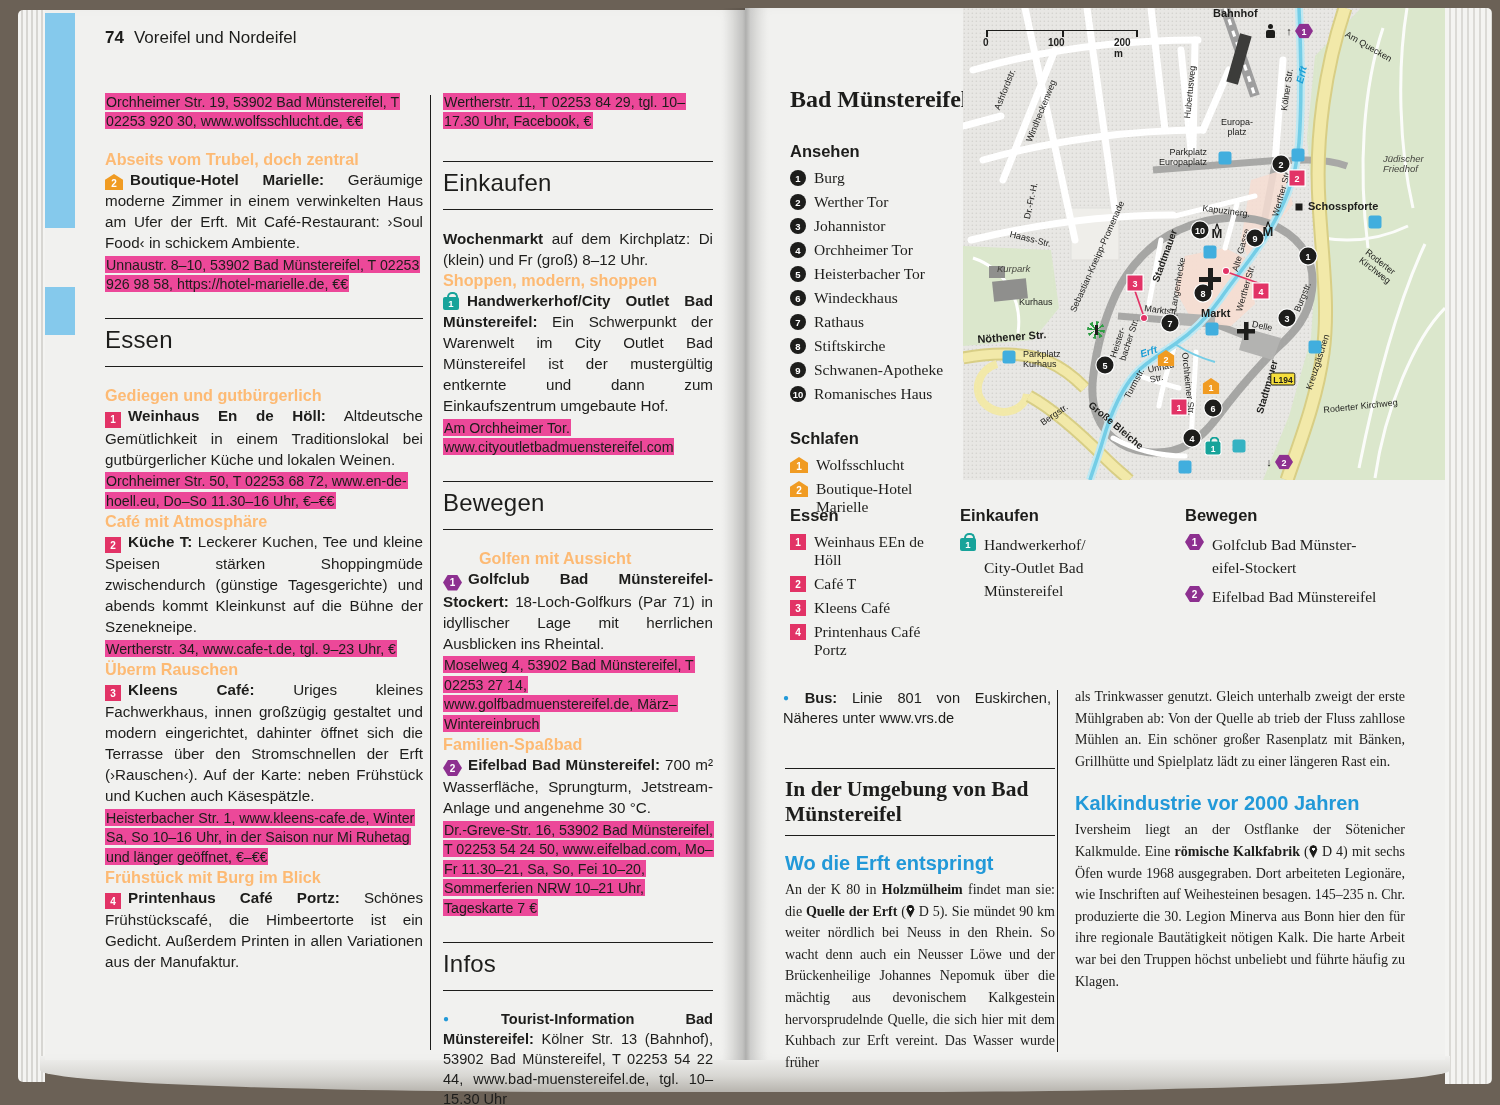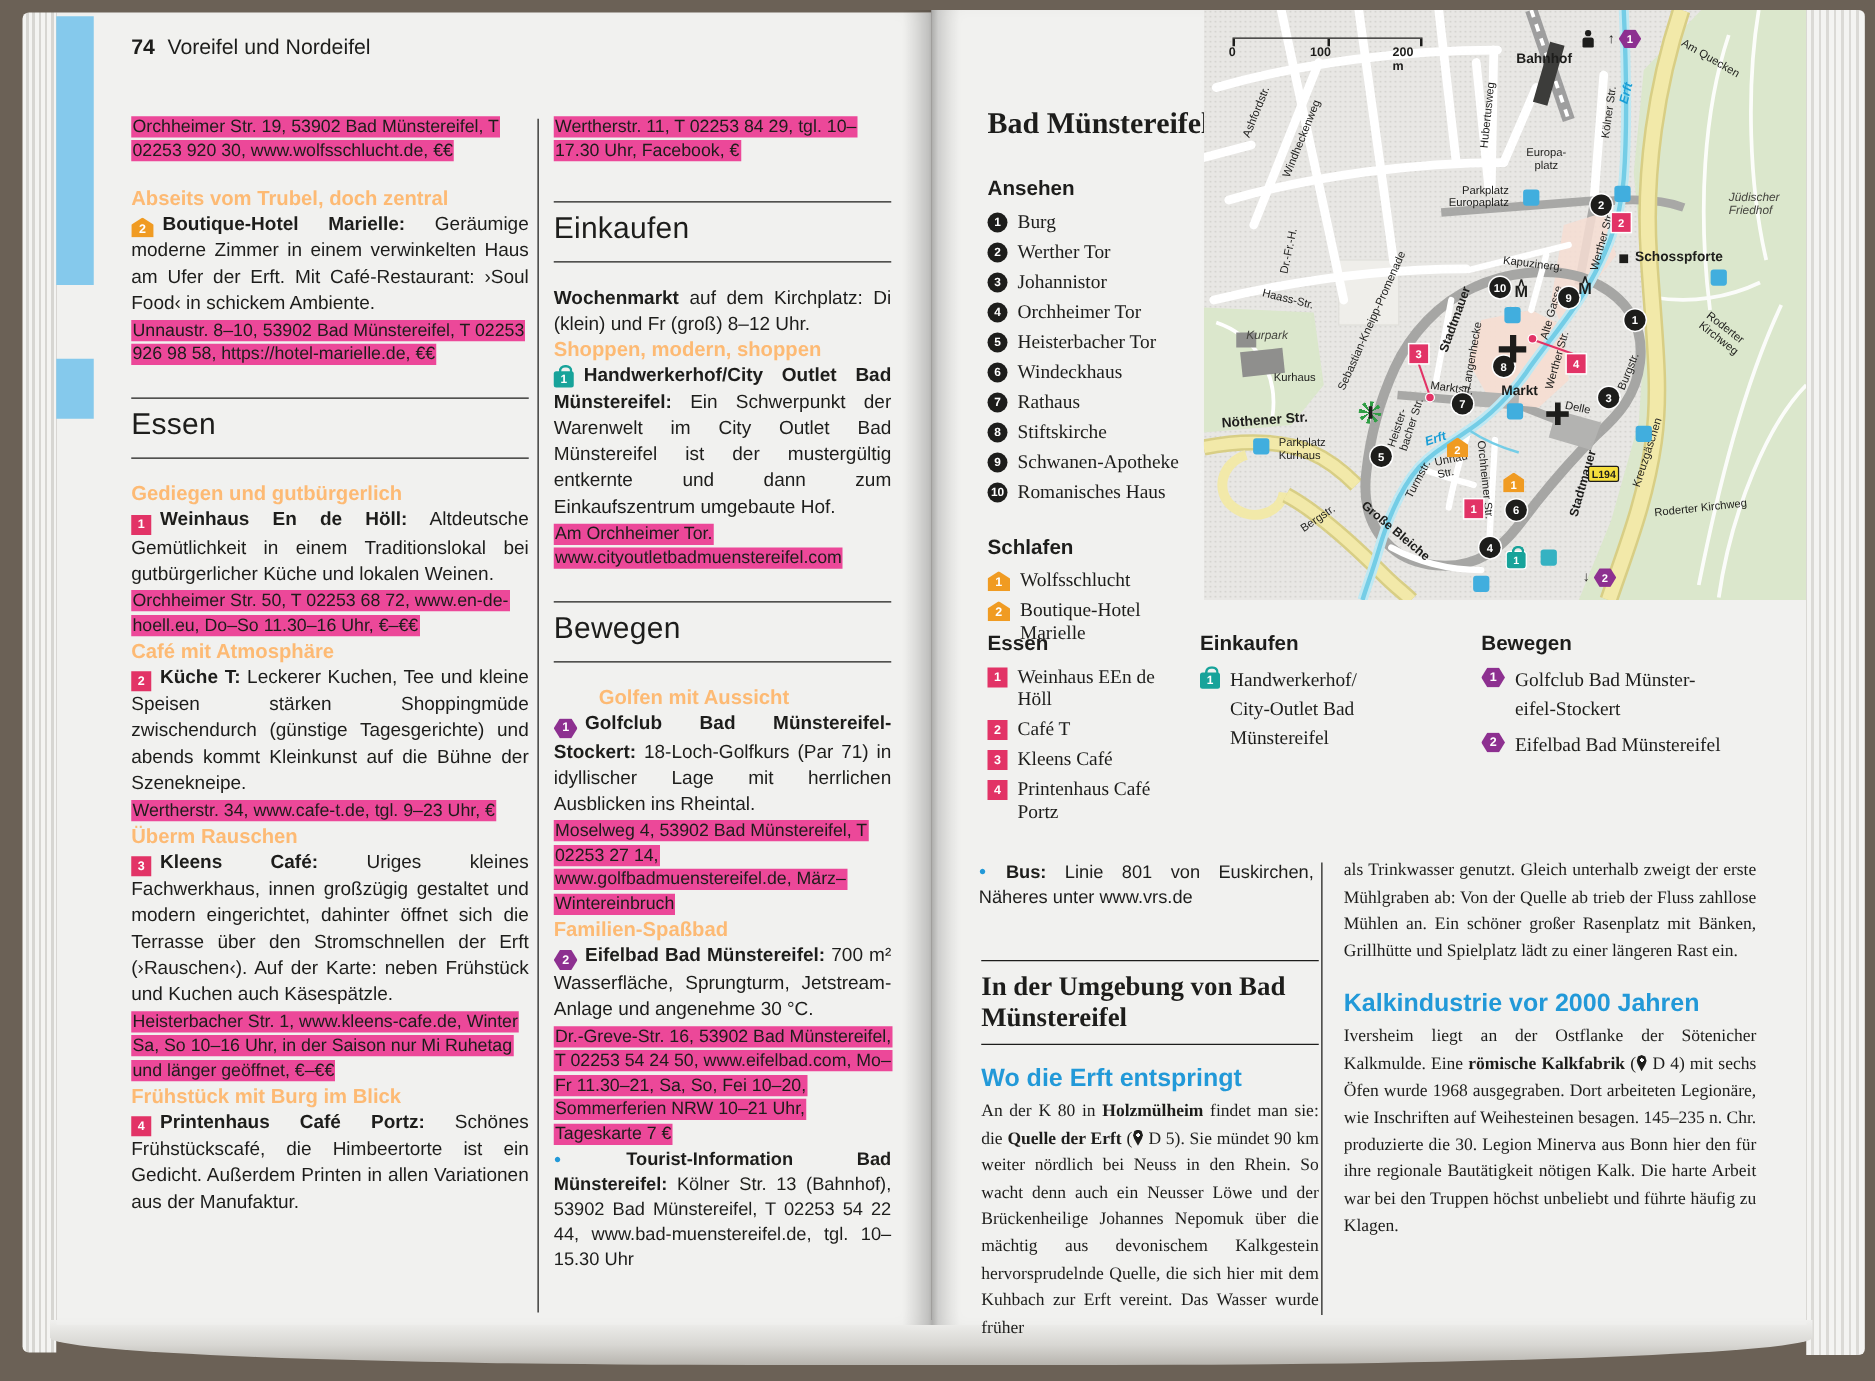--- a/index.html
+++ b/index.html
@@ -163,20 +163,21 @@
 
   <h2 class="sec">Bewegen</h2>
   <p class="h-blue" style="margin-top:0;margin-left:36px;">Golfen mit Aussicht</p>
   <p class="body-p"><span class="imk imk-x">1</span><b>Golfclub Bad Münstereifel-Stockert:</b> <span>18-Loch-Golfkurs (Par 71) in idyllischer Lage mit herrlichen Ausblicken ins Rheintal.</span></p>
   <p class="addr"><span class="hl">Moselweg 4, 53902 Bad Münstereifel, T 02253 27 14, www.golfbadmuenstereifel.de, März–Wintereinbruch</span></p>
 
   <p class="h-blue">Familien-Spaßbad</p>
   <p class="body-p"><span class="imk imk-x">2</span><b>Eifelbad Bad Münstereifel:</b> <span>700 m² Wasserfläche, Sprungturm, Jetstream-Anlage und angenehme 30 °C.</span></p>
   <p class="addr"><span class="hl">Dr.-Greve-Str. 16, 53902 Bad Münstereifel, T 02253 54 24 50, www.eifelbad.com, Mo–Fr 11.30–21, Sa, So, Fei 10–20, Sommerferien NRW 10–21 Uhr, Tageskarte 7 €</span></p>
 
+  <h2 class="sec">Infos</h2>
   <p class="body-p" style="font-size:14.6px;line-height:20px;"><span class="bdot">●</span><b>Tourist-Information Bad Münstereifel:</b> <span>Kölner Str. 13 (Bahnhof), 53902 Bad Münstereifel, T 02253 54 22 44, www.bad-muenstereifel.de, tgl. 10–15.30 Uhr</span></p>
 
 </div>
 
 <div class="abs" id="title-r">Bad Münstereifel</div>
 
 <div class="abs" style="left:790px;top:142px;width:175px;">
   <p class="lg-head">Ansehen</p>
   <div>
 
@@ -397,21 +398,21 @@
           <span class="tick" style="left:50%;"></span>
           <span class="tick" style="right:0;"></span>
         </div>
       <span class="slab" style="left:-3px;">0</span>
       <span class="slab" style="left:62px;">100</span>
       <span class="slab" style="left:128px;">200 m</span>
     </div>
   <div class="mlab c-st" style="left: 30px; top: 100px; transform: rotate(-68deg);">Ashfordstr.</div>
       <div class="mlab c-st" style="left: 62px; top: 132px; transform: rotate(-68deg);">Windheckenweg</div>
       <div class="mlab c-st" style="left: 220px; top: 110px; transform: rotate(-84deg);">Hubertusweg</div>
-      <div class="mlab c-maj" style="left: 250px; top: 34px;">Bahnhof</div>
+      <div class="mlab c-maj" style="left: 250px; top: 0;">Bahnhof</div>
       <div class="mlab c-st" style="left: 385px; top: 22px; transform: rotate(30deg);">Am Quecken</div>
       <div class="mlab c-st" style="left: 317px; top: 102px; transform: rotate(-82deg);">Kölner Str.</div>
       <div class="mlab c-riv" style="left: 332px; top: 74px; transform: rotate(-76deg);">Erft</div>
       <div class="mlab c-st" style="left: 258px; top: 110px; text-align: center;">Europa-
 platz</div>
       <div class="mlab c-st" style="left: 196px; top: 140px; text-align: right;">Parkplatz
 Europaplatz</div>
       <div class="mlab c-it" style="left: 420px; top: 146px;">Jüdischer
 Friedhof</div>
       <div class="mlab c-st" style="left: 240px; top: 196px; transform: rotate(7deg);">Kapuzinerg.</div>

